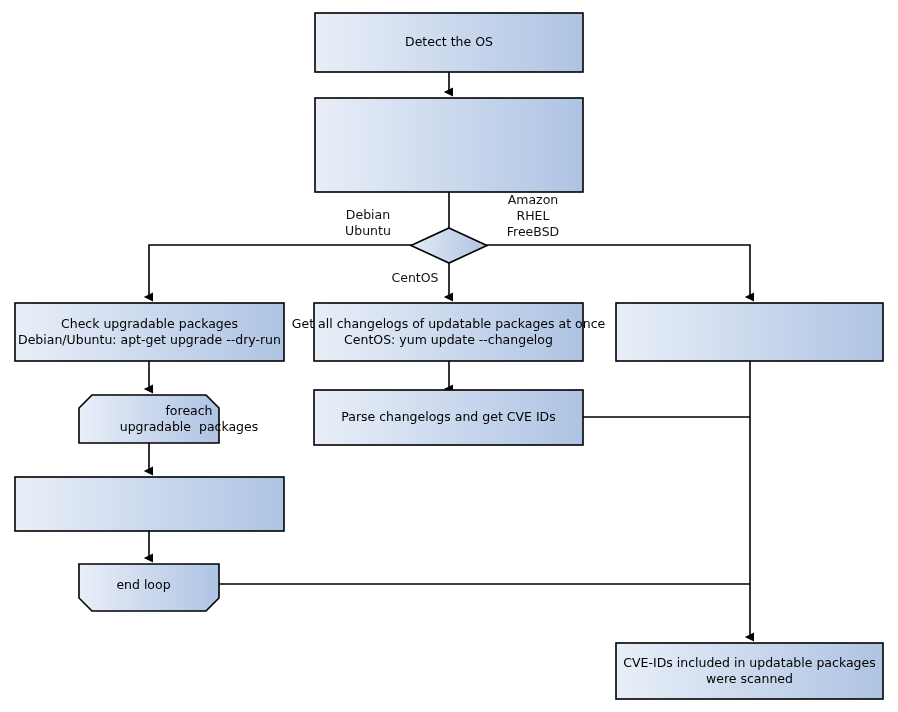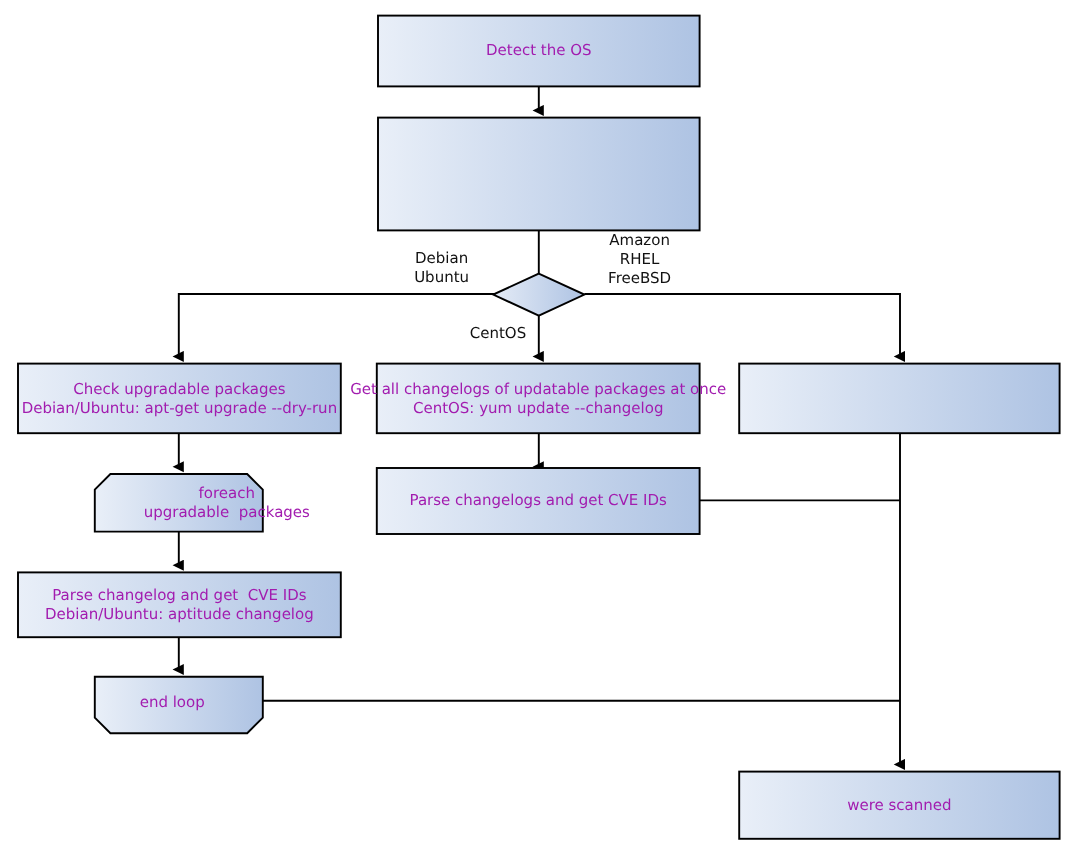--- a/index.html
+++ b/index.html
@@ -22,21 +22,21 @@
     width: 898px;
     height: 712px;
   }
   .node-label {
     position: absolute;
     display: flex;
     flex-direction: column;
     align-items: center;
     justify-content: center;
     text-align: left;
-    color: #a21caf;
+    color: #000000;
     font-size: 12.5px;
     line-height: 16.5px;
     white-space: pre;
     pointer-events: none;
   }
   .edge-label {
     position: absolute;
     text-align: center;
     color: #111111;
     font-size: 12.5px;
@@ -130,30 +130,27 @@
 
   <div class="node-label" style="left:79px; top:395px; width:140px; height:48px;margin-left:40px;">
     <span>foreach</span>
     <span>upgradable  packages</span>
   </div>
 
   <div class="node-label" style="left:314px; top:390px; width:269px; height:55px;">
     <span>Parse changelogs and get CVE IDs</span>
   </div>
 
-  <div class="node-label" style="left:15px; top:477px; width:269px; height:54px;">
-    <span>Parse changelog and get  CVE IDs</span>
-    <span>Debian/Ubuntu: aptitude changelog</span>
-  </div>
 
   <div class="node-label" style="left:79px; top:564px; width:129px; height:42px;">
     <span>end loop</span>
   </div>
 
   <div class="node-label" style="left:616px; top:643px; width:267px; height:56px;">
+    <span>CVE-IDs included in updatable packages</span>
     <span>were scanned</span>
   </div>
 
   <div class="edge-label" style="left:328px; top:207px; width:80px;">Debian
 Ubuntu</div>
 
   <div class="edge-label" style="left:492px; top:192px; width:82px;">Amazon
 RHEL
 FreeBSD</div>
 

